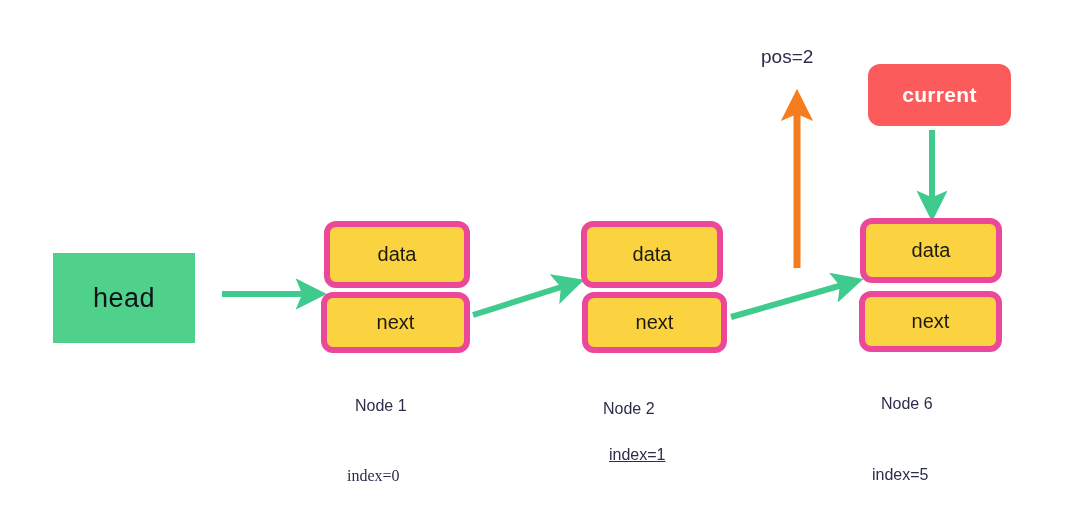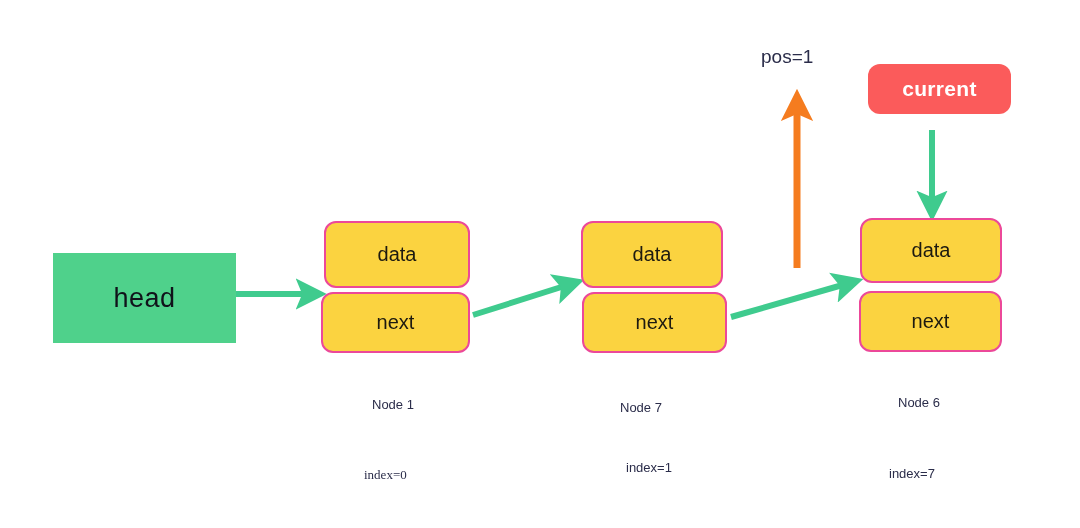--- a/index.html
+++ b/index.html
@@ -24,54 +24,54 @@
     width: 1080px;
     height: 528px;
     pointer-events: none;
   }
 
   
   .head-box {
     position: absolute;
     left: 53px;
     top: 253px;
-    width: 183px;
+    width: 142px;
     height: 90px;
     background: #4FD18B;
     display: flex;
     align-items: center;
     justify-content: center;
     color: #10121a;
     font-size: 27px;
     letter-spacing: 0.5px;
   }
 
   
   .current-box {
     position: absolute;
     left: 868px;
     top: 64px;
     width: 143px;
-    height: 50px;
+    height: 62px;
     background: #FB5B5B;
     border-radius: 12px;
     display: flex;
     align-items: center;
     justify-content: center;
     color: #ffffff;
     font-size: 21px;
     font-weight: bold;
     letter-spacing: 0.3px;
   }
 
   
   .cell {
     position: absolute;
     background: #FBD340;
-    border: 2px solid #ec4899;
+    border: 6px solid #ec4899;
     border-radius: 12px;
     display: flex;
     align-items: center;
     justify-content: center;
     color: #1d1a10;
     font-size: 20px;
     box-sizing: border-box;
   }
 
   
@@ -81,29 +81,28 @@
   .n2-data { left: 581px; top: 221px; width: 142px; height: 67px; }
   .n2-next { left: 582px; top: 292px; width: 145px; height: 61px; }
   
   .n3-data { left: 860px; top: 218px; width: 142px; height: 65px; }
   .n3-next { left: 859px; top: 291px; width: 143px; height: 61px; }
 
   
   .lbl {
     position: absolute;
     color: #2b2d4a;
-    font-size: 13px;
+    font-size: 16px;
     white-space: nowrap;
-    margin-left: 17px;
   }
   .lbl-node1  { left: 355px; top: 397px; }
   .lbl-node2  { left: 603px; top: 400px; }
   .lbl-node3  { left: 881px; top: 395px; }
   .lbl-index0 { left: 347px; top: 467px; font-family: Liberation Serif, serif; }
-  .lbl-index1 { left: 609px; top: 460px; }
+  .lbl-index1 { left: 609px; top: 446px; text-decoration: underline; }
   .lbl-index2 { left: 872px; top: 466px; }
 
   .pos-label {
     position: absolute;
     left: 761px;
     top: 46px;
     color: #2b2d4a;
     font-size: 19px;
     white-space: nowrap;
   }
@@ -146,43 +145,43 @@
   </svg>
 
   <div class="head-box">
     <span>head</span>
   </div>
 
   <div class="current-box">
     <span>current</span>
   </div>
 
-  <div class="pos-label">pos=1</div>
+  <div class="pos-label">pos=2</div>
 
   <div class="cell n1-data">
     <span>data</span>
   </div>
   <div class="cell n1-next">
     <span>next</span>
   </div>
   <div class="lbl lbl-node1">Node 1</div>
   <div class="lbl lbl-index0">index=0</div>
 
   <div class="cell n2-data">
     <span>data</span>
   </div>
   <div class="cell n2-next">
     <span>next</span>
   </div>
-  <div class="lbl lbl-node2">Node 7</div>
+  <div class="lbl lbl-node2">Node 2</div>
   <div class="lbl lbl-index1">index=1</div>
 
   <div class="cell n3-data">
     <span>data</span>
   </div>
   <div class="cell n3-next">
     <span>next</span>
   </div>
   <div class="lbl lbl-node3">Node 6</div>
-  <div class="lbl lbl-index2">index=7</div>
+  <div class="lbl lbl-index2">index=5</div>
 
 
 </div>
 
 </body></html>

